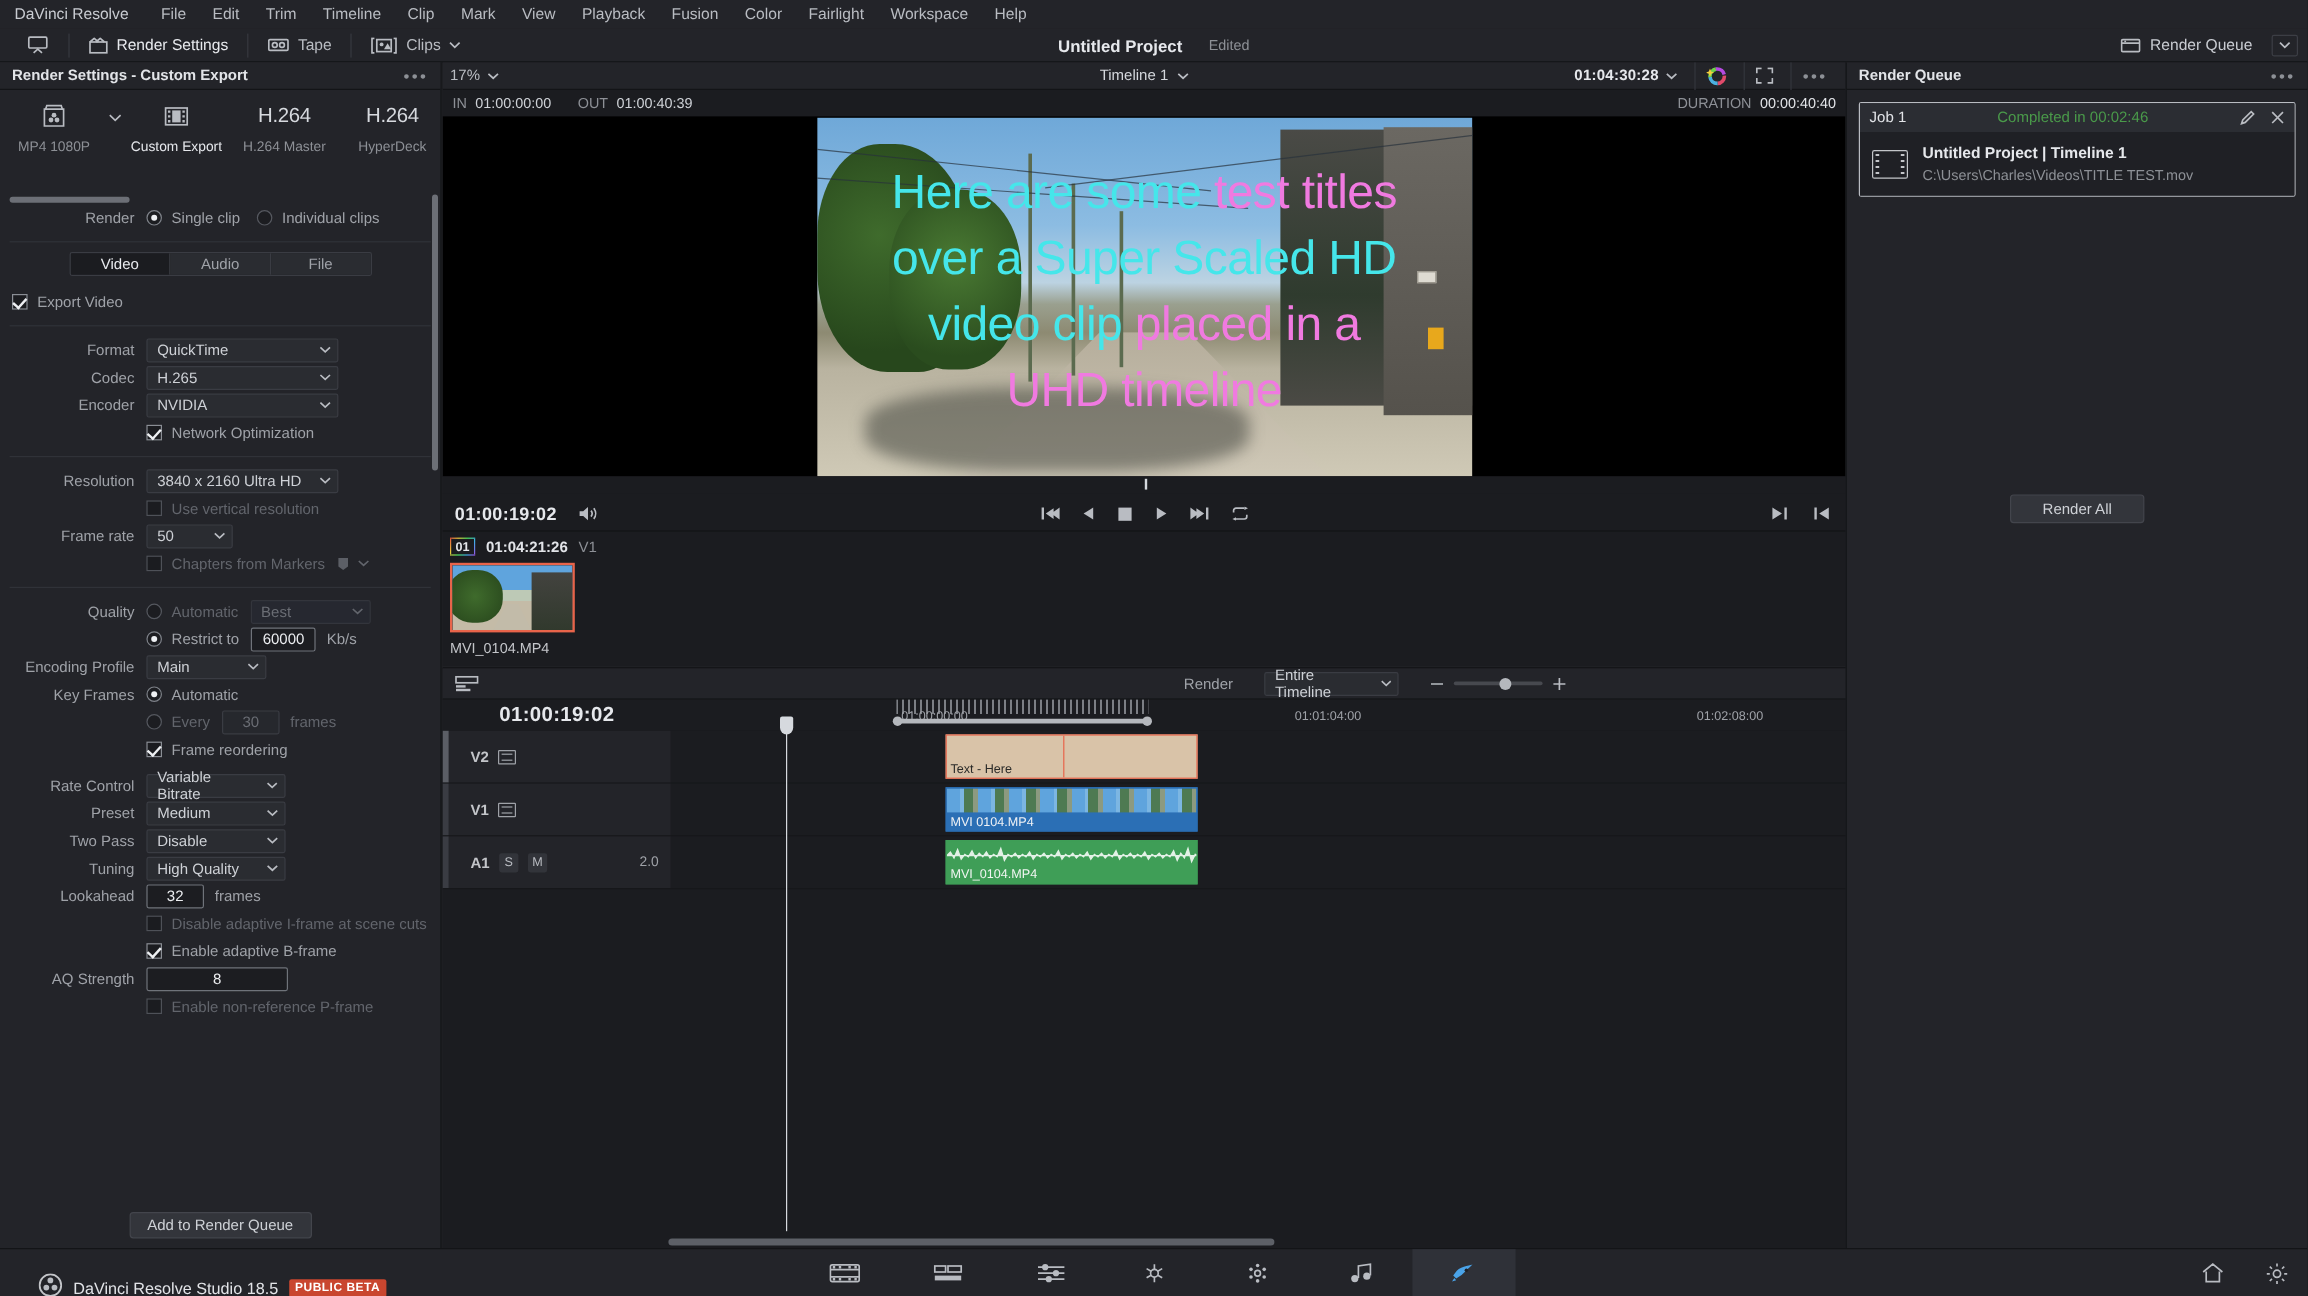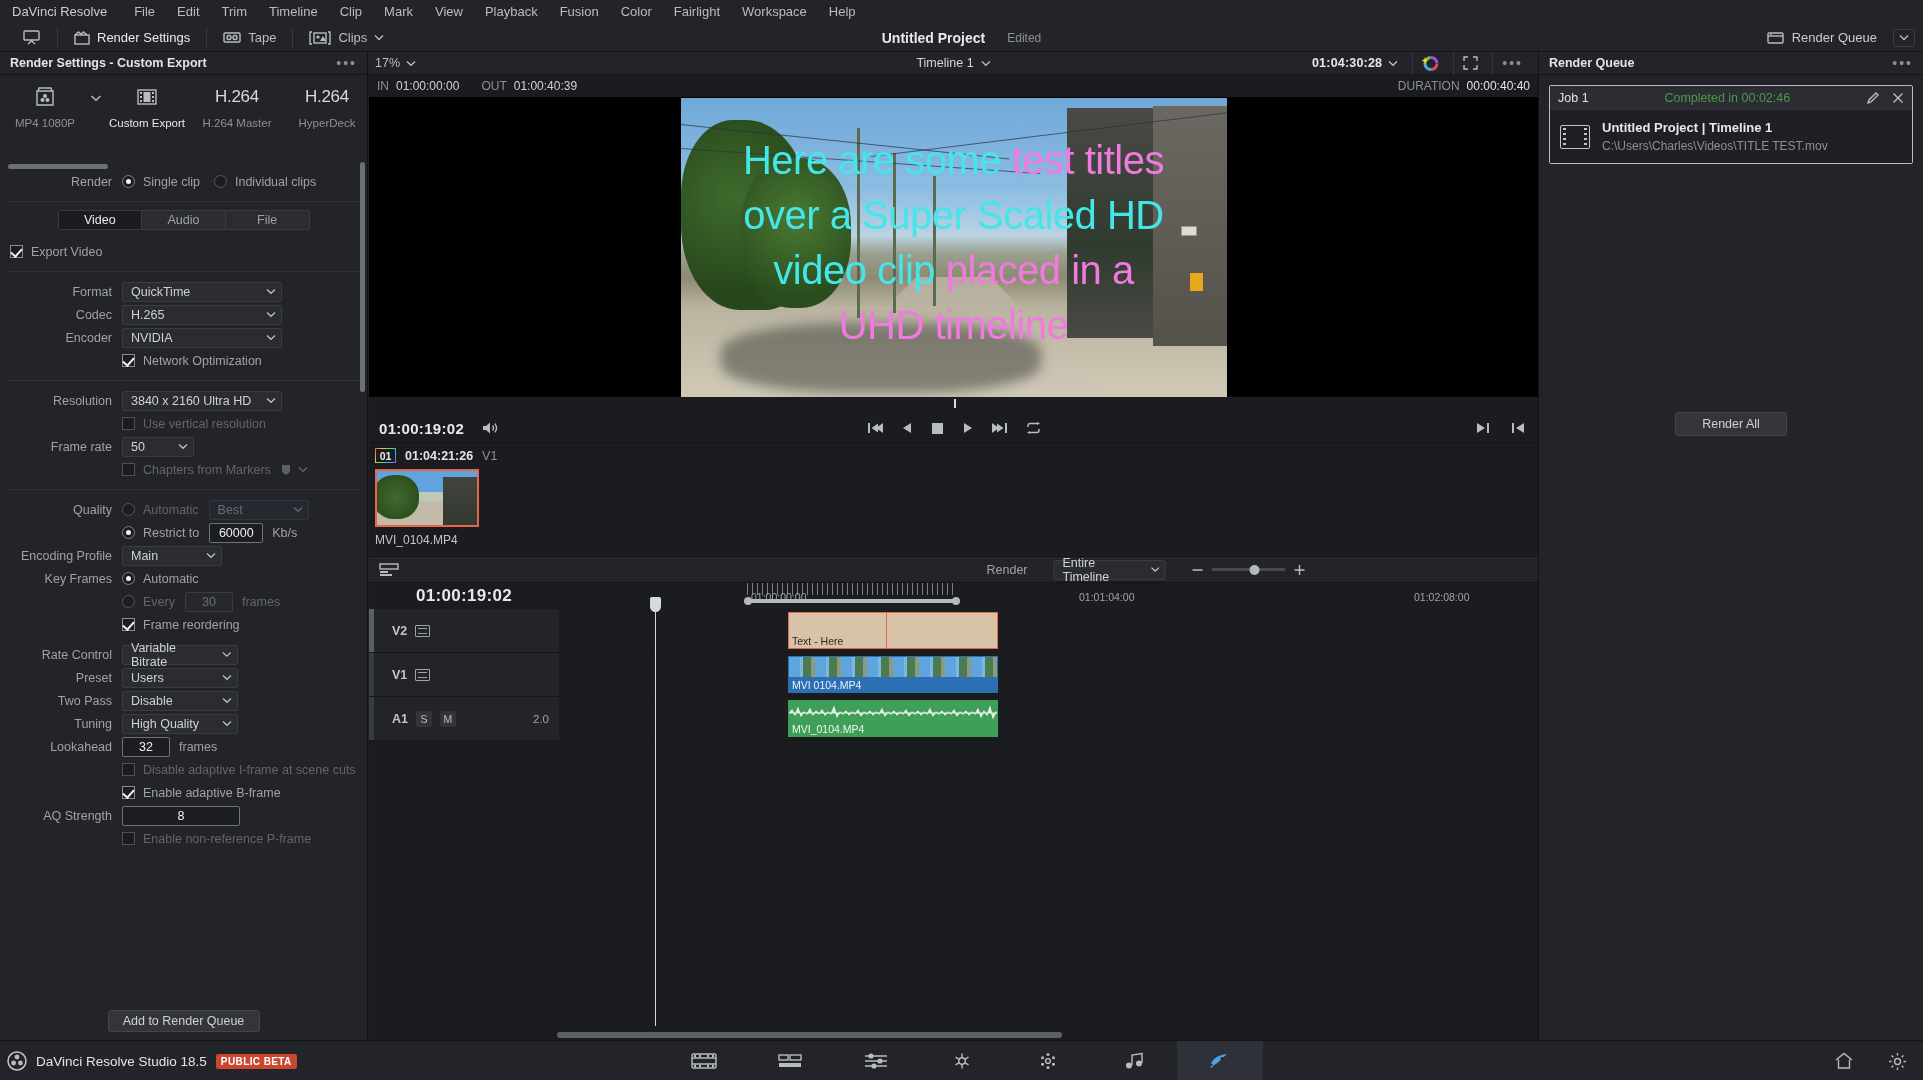--- a/index.html
+++ b/index.html
@@ -227,21 +227,21 @@
   .clip.aud .cl-label { position:absolute; left:3px; bottom:1px; font-size:10.5px; color:#f0f5f1; }
 
   .playhead { position:absolute; top:0; bottom:0; left:286px; width:1px; background:#d6d9de; z-index:6;}
   .ph-knob { position:absolute; top:-12px; left:-5px; width:11px; height:15px; background:#d6d9de; border-radius:2px 2px 6px 6px;}
 
   .tl-hscroll { position:absolute; left:188px; right:180px; bottom:2px; height:6px; }
   .tl-hscroll .bar { position:absolute; left:0; width:505px; height:6px; background:#5d6067; border-radius:3px; }
 
   
   .status { position:absolute; left:0; bottom:0; width:1923px; height:40px; background:#232429; border-top:1px solid #131417; }
-  .st-left { position:absolute; left:7px; top:0; height:40px; display:flex; align-items:center; gap:9px; }
+  .st-left { position:absolute; left:32px; top:0; height:40px; display:flex; align-items:flex-end; gap:9px; }
   .st-name { font-size:13.5px; color:#e2e4e8; }
   .beta { background:#c9462f; color:#fff; font-size:10px; font-weight:bold; padding:2px 5px; border-radius:2px; letter-spacing:.4px;}
   .st-center { position:absolute; left:50%; transform:translateX(-50%); top:0; height:40px; display:flex; align-items:center; gap:0; }
   .pg { width:86px; height:40px; display:flex; align-items:center; justify-content:center; }
   .pg.on { background:#2f3138; }
   .st-right { position:absolute; right:16px; top:0; height:40px; display:flex; align-items:center; gap:34px;}
 
   
   .rq { position:absolute; right:0; top:52px; width:385px; bottom:40px; background:#232429; border-left:1px solid #131417;}
   .rq-head { height:23px; display:flex; align-items:center; justify-content:space-between; padding:0 10px; border-bottom:1px solid #131417;}
@@ -562,21 +562,21 @@
         <div class="sel-box" style="width:116px;">
           <span>Variable Bitrate</span>
           <svg class="caret" width="10" height="7" viewBox="0 0 10 7">
               <path class="ic" d="M1 1.5 L5 5.2 L9 1.5"></path>
             </svg>
         </div>
       </div>
       <div class="row">
         <div class="lbl">Preset</div>
         <div class="sel-box" style="width:116px;">
-          <span>Users</span>
+          <span>Medium</span>
           <svg class="caret" width="10" height="7" viewBox="0 0 10 7">
               <path class="ic" d="M1 1.5 L5 5.2 L9 1.5"></path>
             </svg>
         </div>
       </div>
       <div class="row">
         <div class="lbl">Two Pass</div>
         <div class="sel-box" style="width:116px;">
           <span>Disable</span>
           <svg class="caret" width="10" height="7" viewBox="0 0 10 7">

